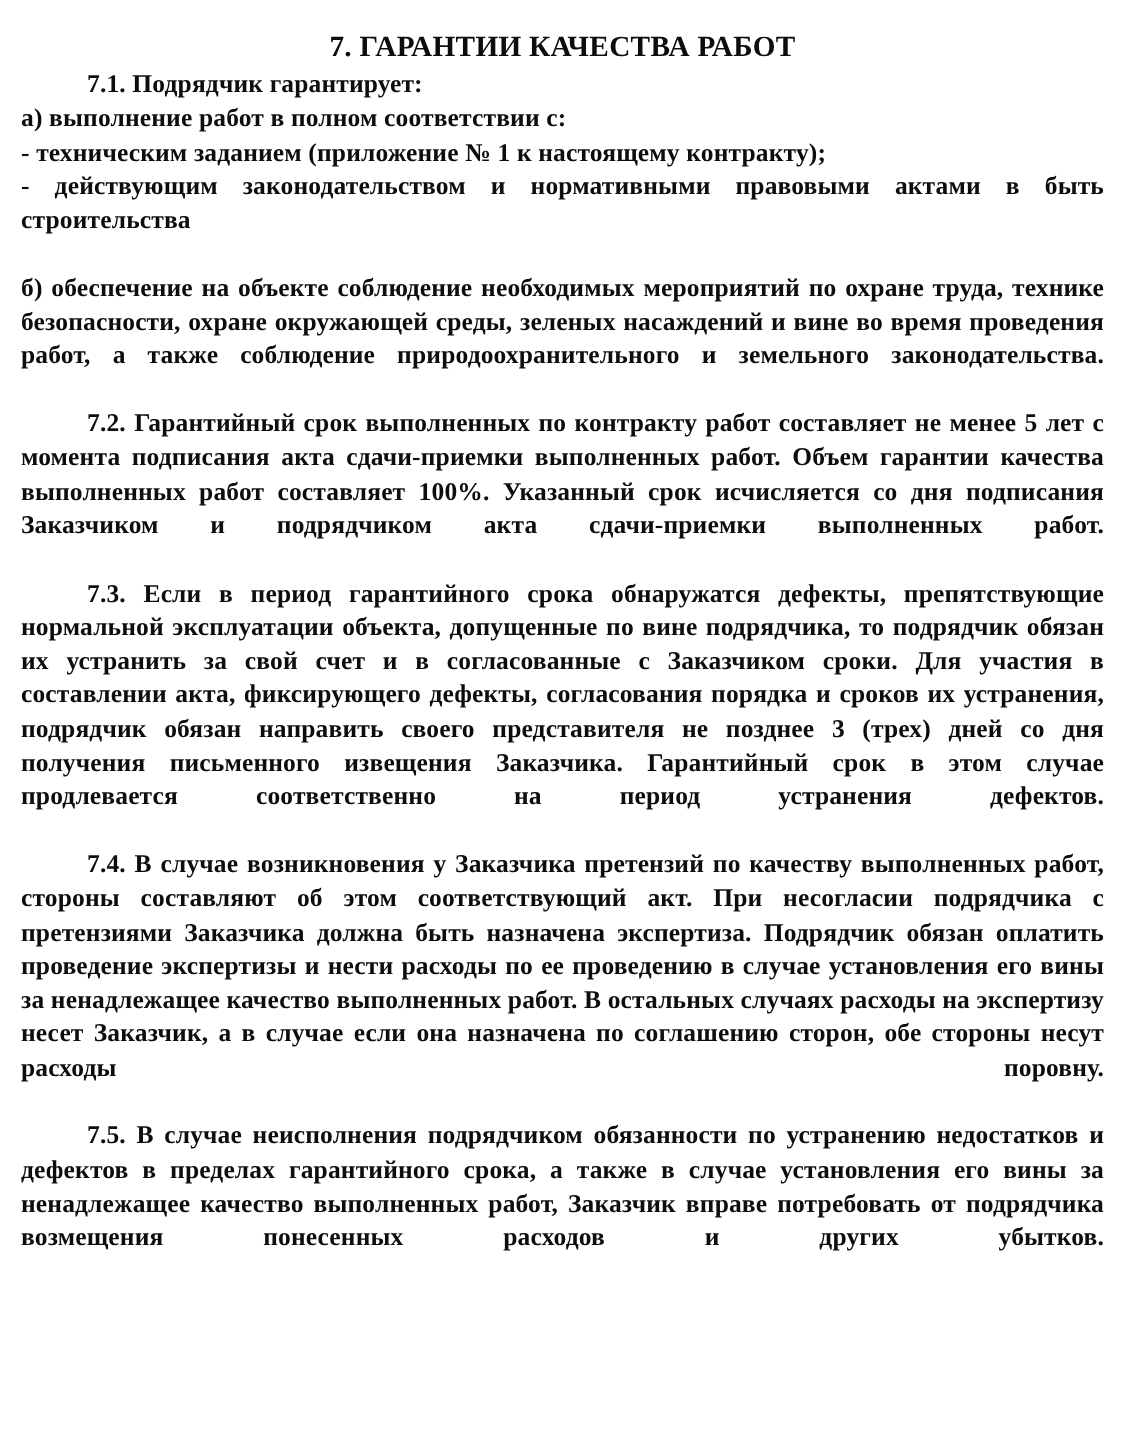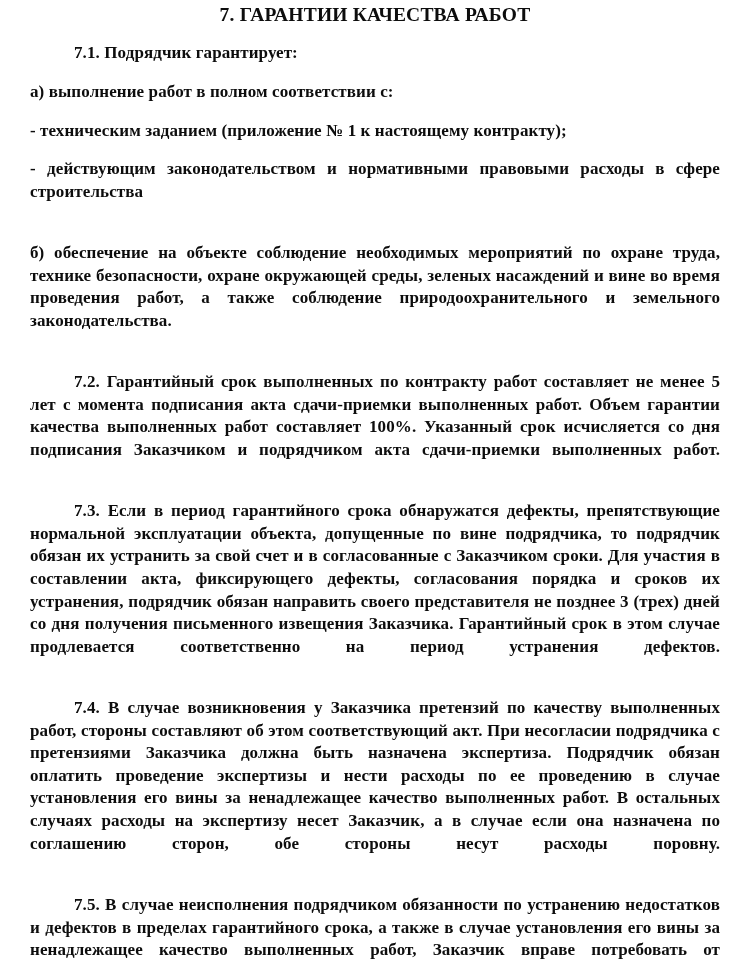--- a/index.html
+++ b/index.html
@@ -11,33 +11,33 @@
     width: 750px;
     height: 960px;
     font-family: "Liberation Serif", serif;
     color: #0d0d0d;
     overflow: hidden;
   }
   .page {
     width: 750px;
     height: 772px;
     box-sizing: border-box;
-    padding: 3px 14px 0 14px;
+    padding: 20px 14px 0 14px;
     position: relative;
   }
   .doc-title {
     text-align: center;
     font-weight: bold;
     font-size: 19.5px;
     letter-spacing: 0.2px;
     margin: 0 0 2px 0;
     line-height: 1.2;
   }
   p.para {
-    margin: 16px;
+    margin: 0;
     font-size: 17px;
     line-height: 1.33;
     text-align: justify;
     text-justify: inter-word;
     font-weight: bold;
     letter-spacing: 0.1px;
   }
   p.indent {
     text-indent: 44px;
   }
@@ -54,20 +54,20 @@
 </head>
 <body>
 
 <div class="page">
 
   <h1 class="doc-title">7. ГАРАНТИИ КАЧЕСТВА РАБОТ</h1>
 
   <p class="para indent">7.1. Подрядчик гарантирует:</p>
   <p class="para">а) выполнение работ в полном соответствии с:</p>
   <p class="para">- техническим заданием (приложение № 1 к настоящему контракту);</p>
-  <p class="para stretch">- действующим законодательством и нормативными правовыми расходы в сфере строительства</p>
+  <p class="para stretch">- действующим законодательством и нормативными правовыми актами в быть строительства</p>
   <p class="para stretch">б) обеспечение на объекте соблюдение необходимых мероприятий по охране труда, технике безопасности, охране окружающей среды, зеленых насаждений и вине во время проведения работ, а также соблюдение природоохранительного и земельного законодательства.</p>
   <p class="para indent stretch">7.2. Гарантийный срок выполненных по контракту работ составляет не менее 5 лет с момента подписания акта сдачи-приемки выполненных работ. Объем гарантии качества выполненных работ составляет 100%. Указанный срок исчисляется со дня подписания Заказчиком и подрядчиком акта сдачи-приемки выполненных работ.</p>
   <p class="para indent stretch">7.3. Если в период гарантийного срока обнаружатся дефекты, препятствующие нормальной эксплуатации объекта, допущенные по вине подрядчика, то подрядчик обязан их устранить за свой счет и в согласованные с Заказчиком сроки. Для участия в составлении акта, фиксирующего дефекты, согласования порядка и сроков их устранения, подрядчик обязан направить своего представителя не позднее 3 (трех) дней со дня получения письменного извещения Заказчика. Гарантийный срок в этом случае продлевается соответственно на период устранения дефектов.</p>
   <p class="para indent stretch">7.4. В случае возникновения у Заказчика претензий по качеству выполненных работ, стороны составляют об этом соответствующий акт. При несогласии подрядчика с претензиями Заказчика должна быть назначена экспертиза. Подрядчик обязан оплатить проведение экспертизы и нести расходы по ее проведению в случае установления его вины за ненадлежащее качество выполненных работ. В остальных случаях расходы на экспертизу несет Заказчик, а в случае если она назначена по соглашению сторон, обе стороны несут расходы поровну.</p>
   <p class="para indent stretch">7.5. В случае неисполнения подрядчиком обязанности по устранению недостатков и дефектов в пределах гарантийного срока, а также в случае установления его вины за ненадлежащее качество выполненных работ, Заказчик вправе потребовать от подрядчика возмещения понесенных расходов и других убытков.</p>
 
 </div>
 
 </body></html>

